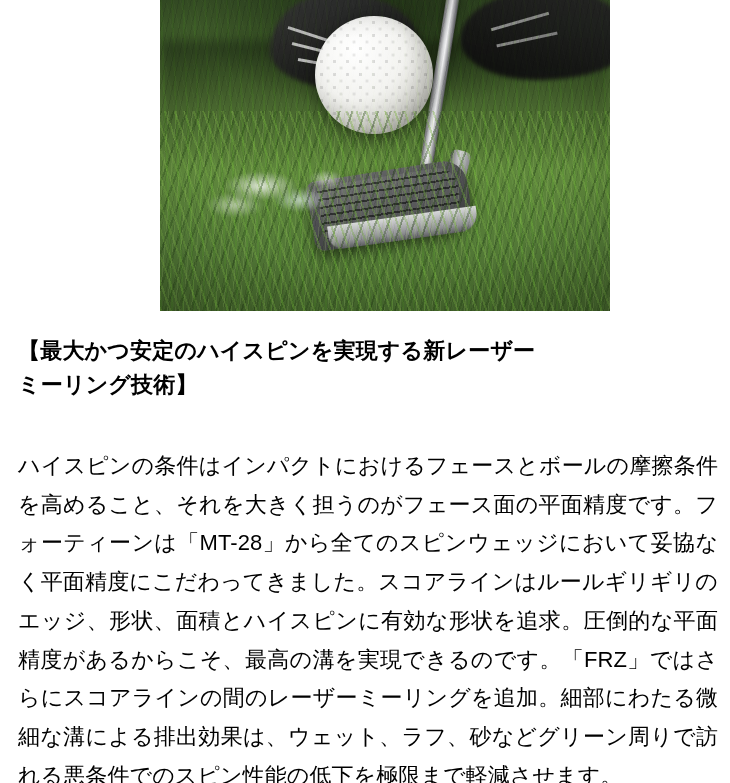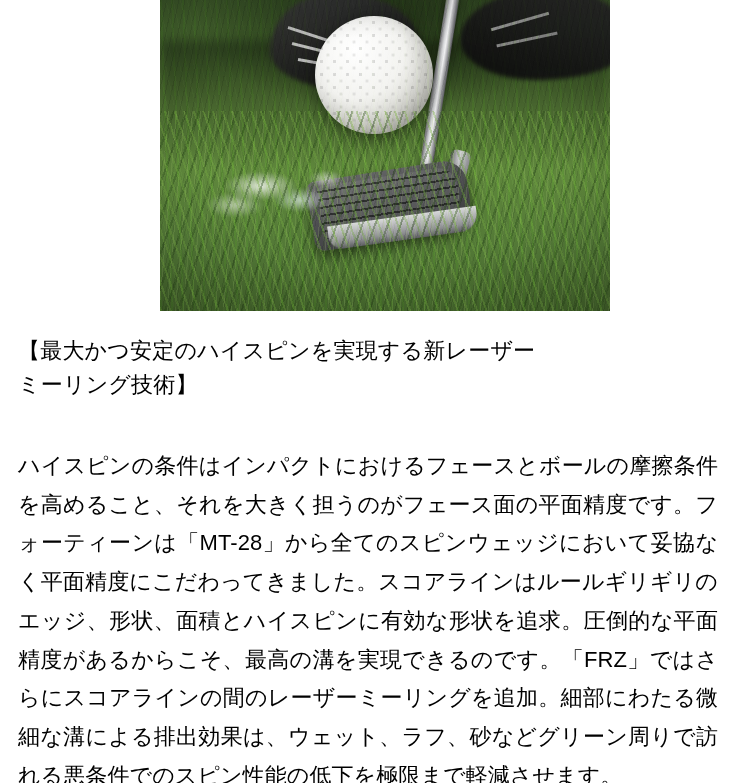--- a/index.html
+++ b/index.html
@@ -186,21 +186,21 @@
     background: radial-gradient(ellipse 75% 70% at 50% 50%, rgba(0,0,0,0) 55%, rgba(0,0,0,0.22) 100%);
   }
 
   
   .heading {
     position: absolute;
     left: 18px;
     top: 316px;
     width: 700px;
     font-size: 22px;
-    font-weight: normal;
+    font-weight: bold;
     line-height: 1.55;
     letter-spacing: 0.2px;
     color: #000;
     white-space: pre-line;
   }
   .body-copy {
     position: absolute;
     left: 18px;
     top: 425px;
     width: 700px;

